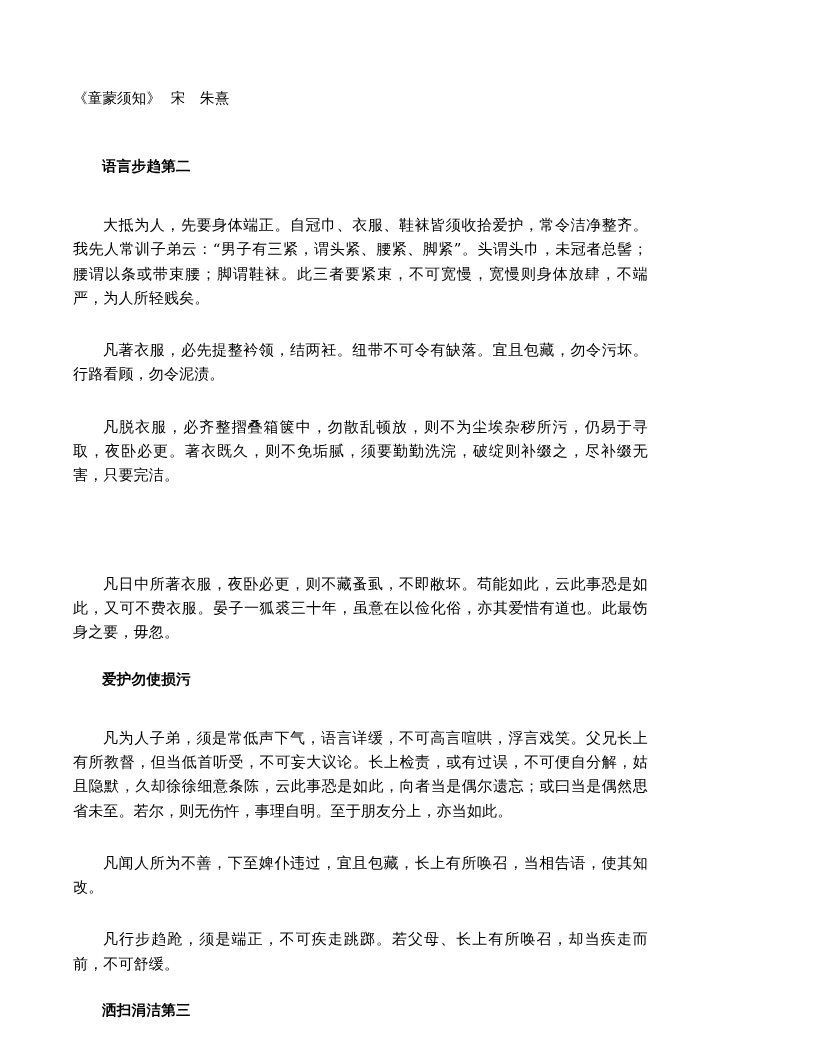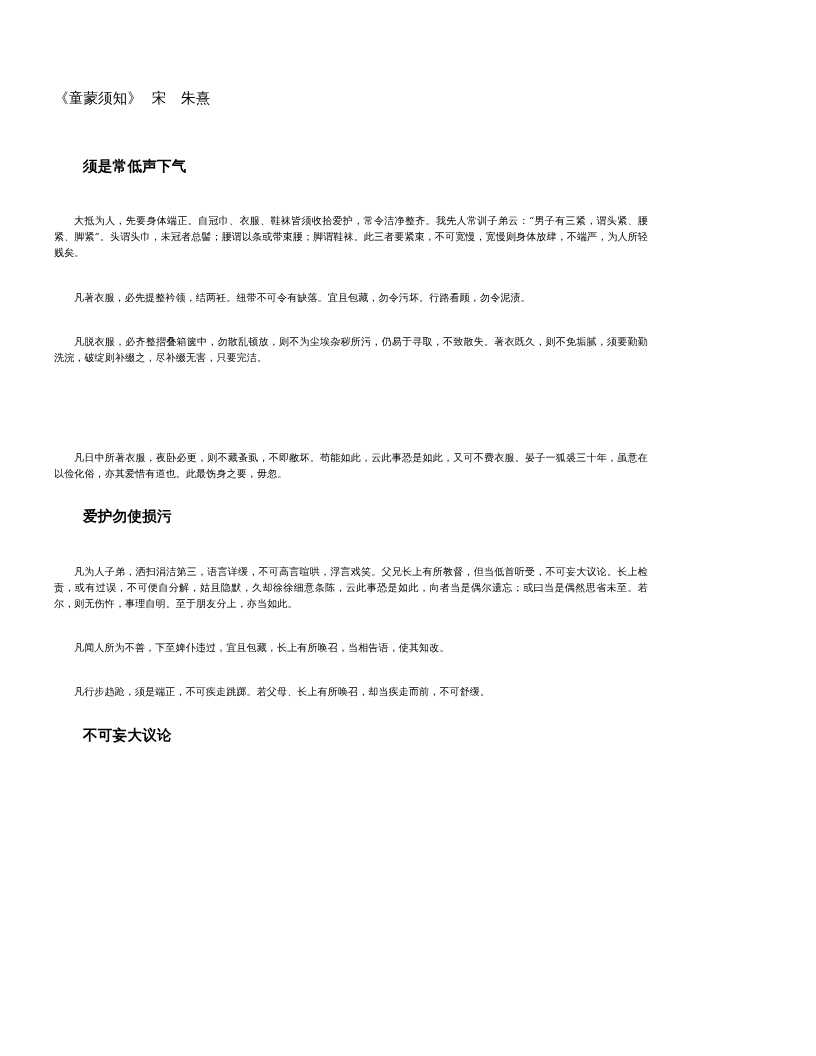--- a/index.html
+++ b/index.html
@@ -14,39 +14,39 @@
     overflow: hidden;
     font-family: "DejaVu Serif", "Liberation Serif", serif;
     color: #000000;
   }
   .page {
     position: relative;
     box-sizing: border-box;
     width: 744px;
     height: 1056px;
     background: #ffffff;
-    padding: 88px 96px 0 54px;
+    padding: 88px 96px 0 73px;
   }
   .doc-title {
     font-size: 14.5px;
     line-height: 1.5;
     letter-spacing: 0.2px;
     margin: 0 0 0 0;
     text-indent: 0;
     white-space: pre;
   }
   .section-heading {
     font-size: 14.5px;
     line-height: 1.6;
     margin: 0;
     text-indent: 2em;
     letter-spacing: 0.3px;
   }
   .body-par {
-    font-size: 10px;
+    font-size: 15px;
     line-height: 1.62;
     margin: 0;
     text-indent: 2em;
     text-align: justify;
     text-justify: inter-ideograph;
     letter-spacing: 0.15px;
   }
   .gap-xl { height: 44px; }
   .gap-lg { height: 36px; }
   .gap-md { height: 28px; }
@@ -55,57 +55,57 @@
 </style>
 </head>
 <body>
 
 <div class="page">
 
   <p class="doc-title">《童蒙须知》  宋   朱熹</p>
 
   <div class="spacer-block gap-xl"></div>
 
-  <h2 class="section-heading">须是常低声下气</h2>
+  <h2 class="section-heading">语言步趋第二</h2>
 
   <div class="spacer-block gap-lg"></div>
 
   <p class="body-par">大抵为人，先要身体端正。自冠巾、衣服、鞋袜皆须收拾爱护，常令洁净整齐。我先人常训子弟云：“男子有三紧，谓头紧、腰紧、脚紧”。头谓头巾，未冠者总髻；腰谓以条或带束腰；脚谓鞋袜。此三者要紧束，不可宽慢，宽慢则身体放肆，不端严，为人所轻贱矣。</p>
 
   <div class="spacer-block gap-md"></div>
 
   <p class="body-par">凡著衣服，必先提整衿领，结两衽。纽带不可令有缺落。宜且包藏，勿令污坏。行路看顾，勿令泥渍。</p>
 
   <div class="spacer-block gap-md"></div>
 
-  <p class="body-par">凡脱衣服，必齐整摺叠箱箧中，勿散乱顿放，则不为尘埃杂秽所污，仍易于寻取，不致散失。著衣既久，则不免垢腻，须要勤勤洗浣，破绽则补缀之，尽补缀无害，只要完洁。</p>
+  <p class="body-par">凡脱衣服，必齐整摺叠箱箧中，勿散乱顿放，则不为尘埃杂秽所污，仍易于寻取，夜卧必更。著衣既久，则不免垢腻，须要勤勤洗浣，破绽则补缀之，尽补缀无害，只要完洁。</p>
 
   <div class="spacer-block gap-md"></div>
 
 
   <div class="spacer-block gap-md"></div>
 
 
   <div class="spacer-block gap-md"></div>
 
   <p class="body-par">凡日中所著衣服，夜卧必更，则不藏蚤虱，不即敝坏。苟能如此，云此事恐是如此，又可不费衣服。晏子一狐裘三十年，虽意在以俭化俗，亦其爱惜有道也。此最饬身之要，毋忽。</p>
 
   <div class="spacer-block gap-sm"></div>
 
   <h2 class="section-heading">爱护勿使损污</h2>
 
   <div class="spacer-block gap-lg"></div>
 
-  <p class="body-par">凡为人子弟，洒扫涓洁第三，语言详缓，不可高言喧哄，浮言戏笑。父兄长上有所教督，但当低首听受，不可妄大议论。长上检责，或有过误，不可便自分解，姑且隐默，久却徐徐细意条陈，云此事恐是如此，向者当是偶尔遗忘；或曰当是偶然思省未至。若尔，则无伤忤，事理自明。至于朋友分上，亦当如此。</p>
+  <p class="body-par">凡为人子弟，须是常低声下气，语言详缓，不可高言喧哄，浮言戏笑。父兄长上有所教督，但当低首听受，不可妄大议论。长上检责，或有过误，不可便自分解，姑且隐默，久却徐徐细意条陈，云此事恐是如此，向者当是偶尔遗忘；或曰当是偶然思省未至。若尔，则无伤忤，事理自明。至于朋友分上，亦当如此。</p>
 
   <div class="spacer-block gap-md"></div>
 
   <p class="body-par">凡闻人所为不善，下至婢仆违过，宜且包藏，长上有所唤召，当相告语，使其知改。</p>
 
   <div class="spacer-block gap-md"></div>
 
   <p class="body-par">凡行步趋跄，须是端正，不可疾走跳踯。若父母、长上有所唤召，却当疾走而前，不可舒缓。</p>
 
   <div class="spacer-block gap-sm"></div>
 
-  <h2 class="section-heading">不可妄大议论</h2>
+  <h2 class="section-heading">洒扫涓洁第三</h2>
 
 </div>
 
 </body></html>

